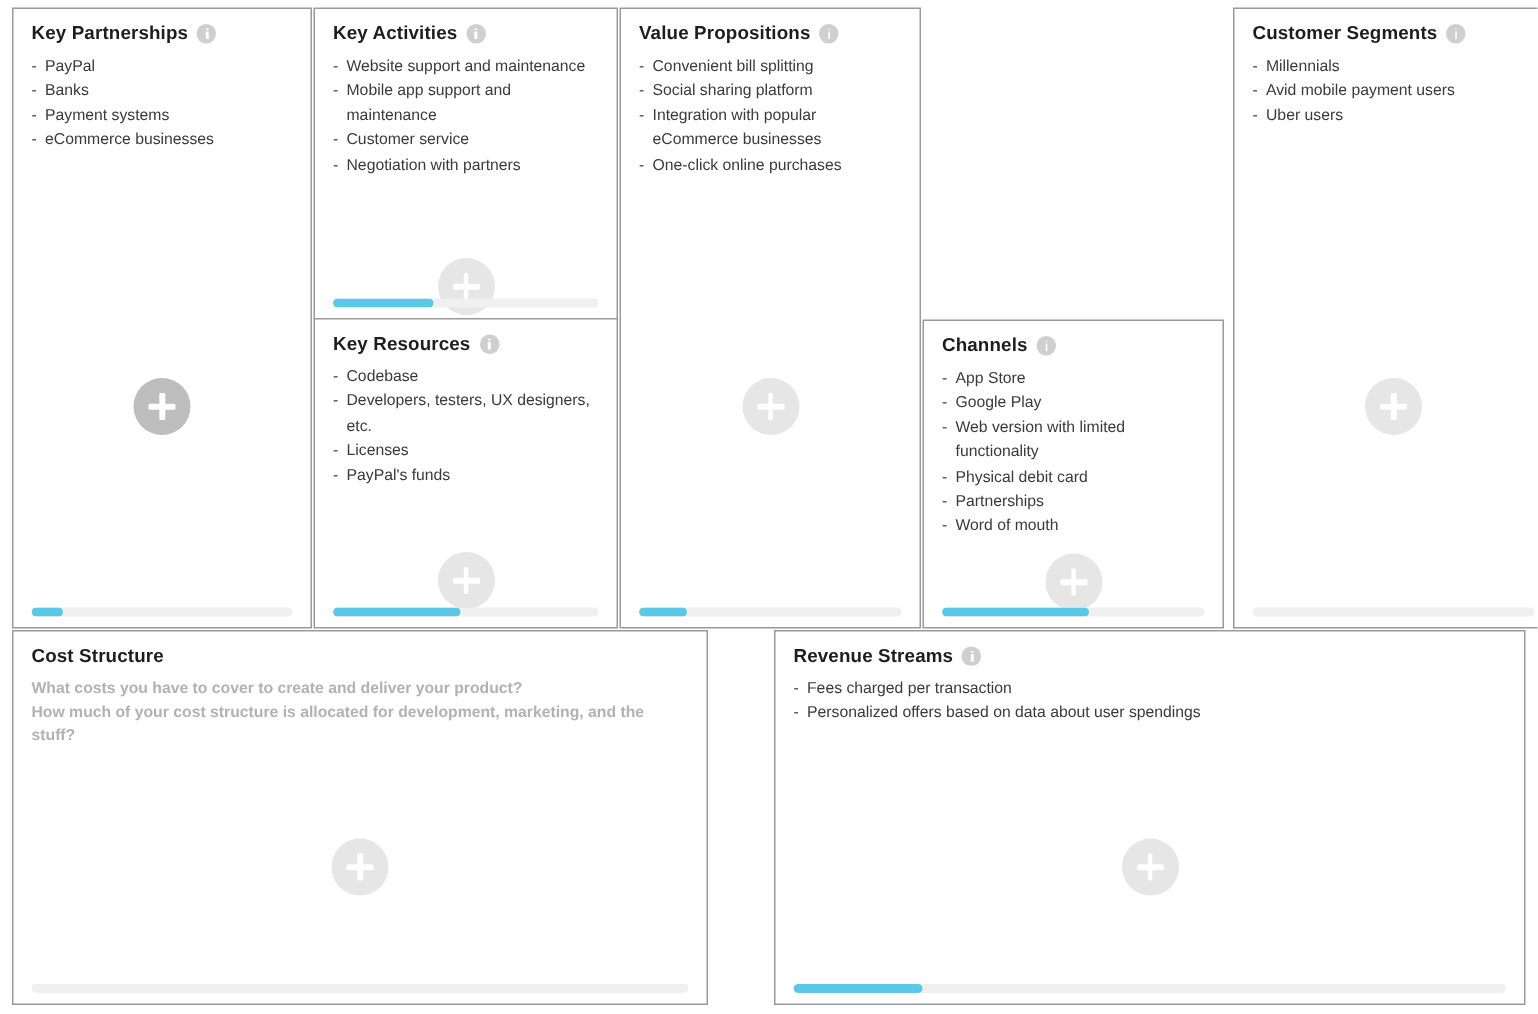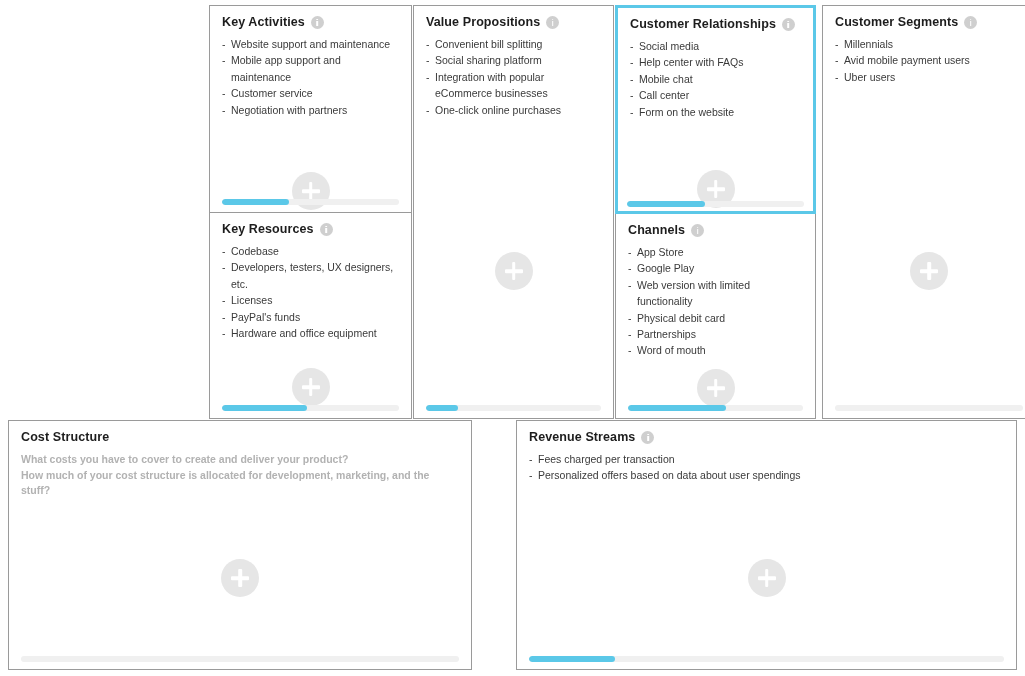--- a/index.html
+++ b/index.html
@@ -154,20 +154,36 @@
     height: 100%;
     border-radius: 3px;
     background: #5bc8e8;
   }
 </style>
 </head>
 <body>
 
 <div id="canvas-root">
 
+  <div class="card" style="left:8px; top:5px; width:200px; height:414px;">
+    <div class="card-head">
+      <span class="card-title">Key Partnerships</span>
+      <span class="info-icon"></span>
+    </div>
+    <ul class="card-list">
+      <li>PayPal</li>
+      <li>Banks</li>
+      <li>Payment systems</li>
+      <li>eCommerce businesses</li>
+    </ul>
+    <div class="add-btn dark" style="top:246px;"></div>
+    <div class="progress">
+      <div class="progress-fill" style="width: 12%;"></div>
+    </div>
+  </div>
 
   <div class="card" style="left:209px; top:5px; width:203px; height:208px;">
     <div class="card-head">
       <span class="card-title">Key Activities</span>
       <span class="info-icon"></span>
     </div>
     <ul class="card-list">
       <li>Website support and maintenance</li>
       <li>Mobile app support and maintenance</li>
       <li>Customer service</li>
@@ -182,21 +198,20 @@
   <div class="card" style="left:209px; top:212px; width:203px; height:207px;">
     <div class="card-head">
       <span class="card-title">Key Resources</span>
       <span class="info-icon"></span>
     </div>
     <ul class="card-list">
       <li>Codebase</li>
       <li>Developers, testers, UX designers, etc.</li>
       <li>Licenses</li>
       <li>PayPal's funds</li>
-      <li>Hardware and office equipment</li>
     </ul>
     <div class="add-btn" style="top:155px;"></div>
     <div class="progress">
       <div class="progress-fill" style="width: 48%;"></div>
     </div>
   </div>
 
   <div class="card" style="left:413px; top:5px; width:201px; height:414px;">
     <div class="card-head">
       <span class="card-title">Value Propositions</span>
@@ -207,37 +222,20 @@
       <li>Social sharing platform</li>
       <li>Integration with popular eCommerce businesses</li>
       <li>One-click online purchases</li>
     </ul>
     <div class="add-btn" style="top:246px;"></div>
     <div class="progress">
       <div class="progress-fill" style="width: 18%;"></div>
     </div>
   </div>
 
-  <div class="card selected" style="left:615px; top:5px; width:201px; height:209px;">
-    <div class="card-head">
-      <span class="card-title">Customer Relationships</span>
-      <span class="info-icon"></span>
-    </div>
-    <ul class="card-list">
-      <li>Social media</li>
-      <li>Help center with FAQs</li>
-      <li>Mobile chat</li>
-      <li>Call center</li>
-      <li>Form on the website</li>
-    </ul>
-    <div class="add-btn" style="top:162px;"></div>
-    <div class="progress" style="left:9px; right:9px; bottom:4px;">
-      <div class="progress-fill" style="width: 44%;"></div>
-    </div>
-  </div>
 
   <div class="card" style="left:615px; top:213px; width:201px; height:206px;">
     <div class="card-head">
       <span class="card-title">Channels</span>
       <span class="info-icon"></span>
     </div>
     <ul class="card-list">
       <li>App Store</li>
       <li>Google Play</li>
       <li>Web version with limited functionality</li>

